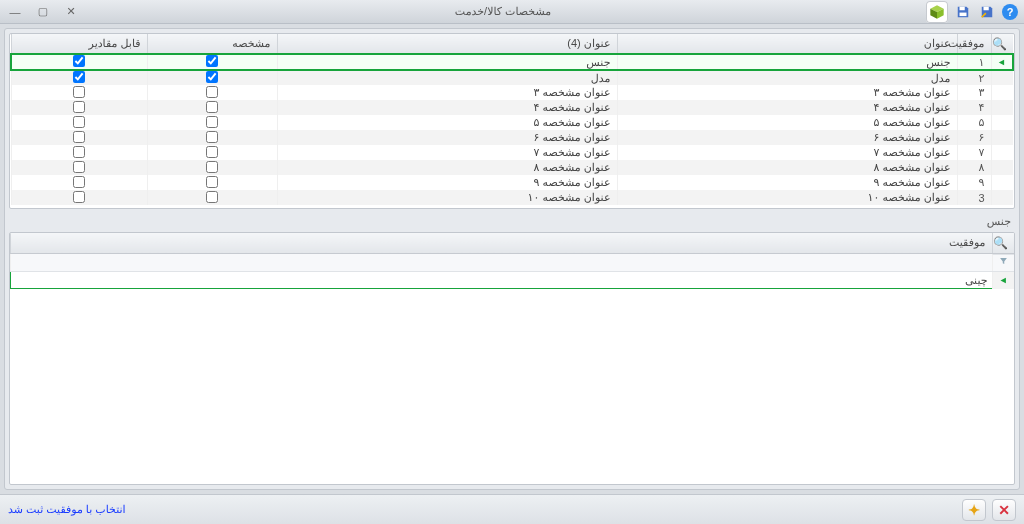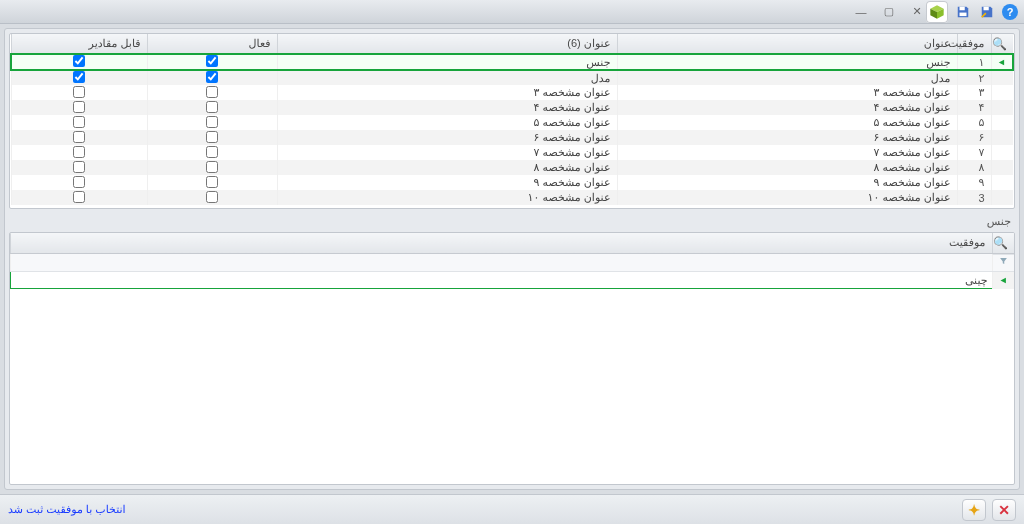--- a/index.html
+++ b/index.html
@@ -171,20 +171,21 @@
         </div>
       <div class="tb-icon">
           <svg width="14" height="14" viewBox="0 0 24 24">
             <path fill="#4773c9" d="M3 3h15l3 3v15H3z"></path>
             <rect x="6" y="3" width="9" height="6" fill="#fff"></rect>
             <path d="M3 21l7-7" stroke="#f5b400" stroke-width="3"></path>
           </svg>
         </div>
       <div class="tb-help">?</div>
     </div>
+    <div class="title">مشخصات کالا/خدمت</div>
     <div class="left-icons">
       <div class="tb-icon">—</div>
       <div class="tb-icon">▢</div>
       <div class="tb-icon">✕</div>
     </div>
   </div>
 
   <div class="content">
 
     <div class="top-grid">
@@ -195,22 +196,22 @@
             <col class="title1-col">
             <col class="title2-col">
             <col class="active-col">
             <col class="select-col">
         </colgroup>
         <thead>
           <tr>
             <th class="search-col"><span class="mag">🔍</span></th>
             <th>موفقیت</th>
             <th>عنوان</th>
-            <th>عنوان (6)</th>
-            <th>فعال</th>
+            <th>عنوان (4)</th>
+            <th>مشخصه</th>
             <th>قابل مقادیر</th>
           </tr>
         </thead>
         <tbody id="top-rows">
             <tr class="selected">
               <td class="row-handle">◄</td>
               <td class="num">۱</td>
               <td>جنس</td>
               <td>جنس</td>
               <td class="chk"><input type="checkbox" checked="" style=""></td>

